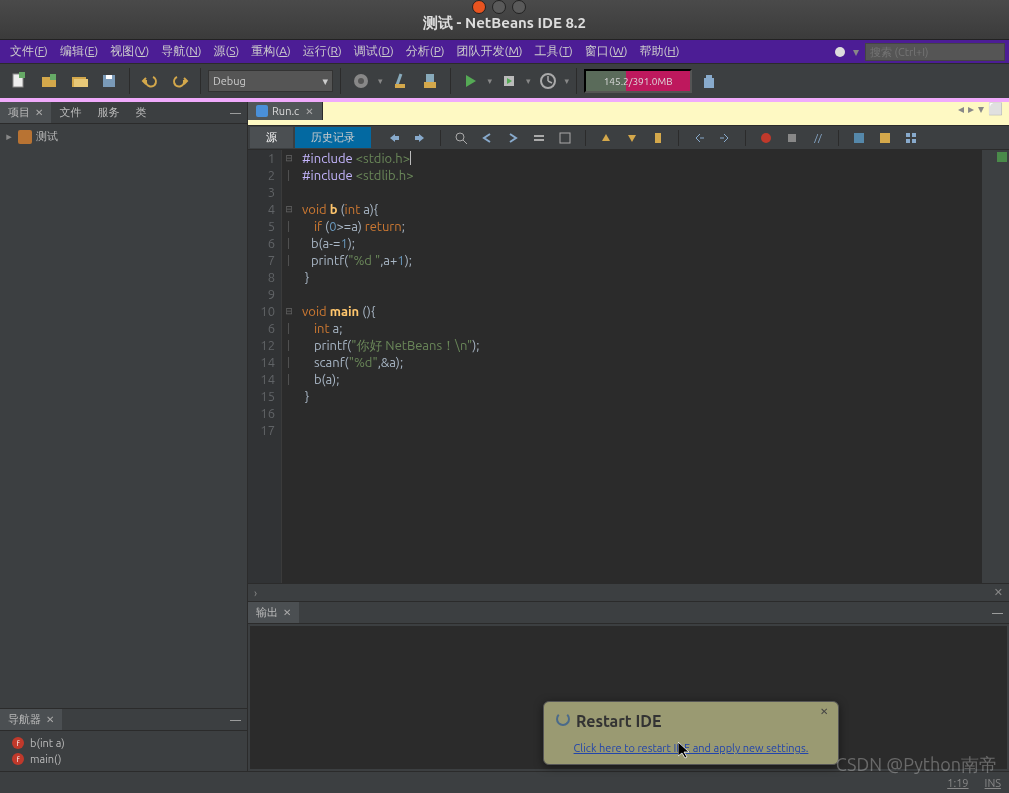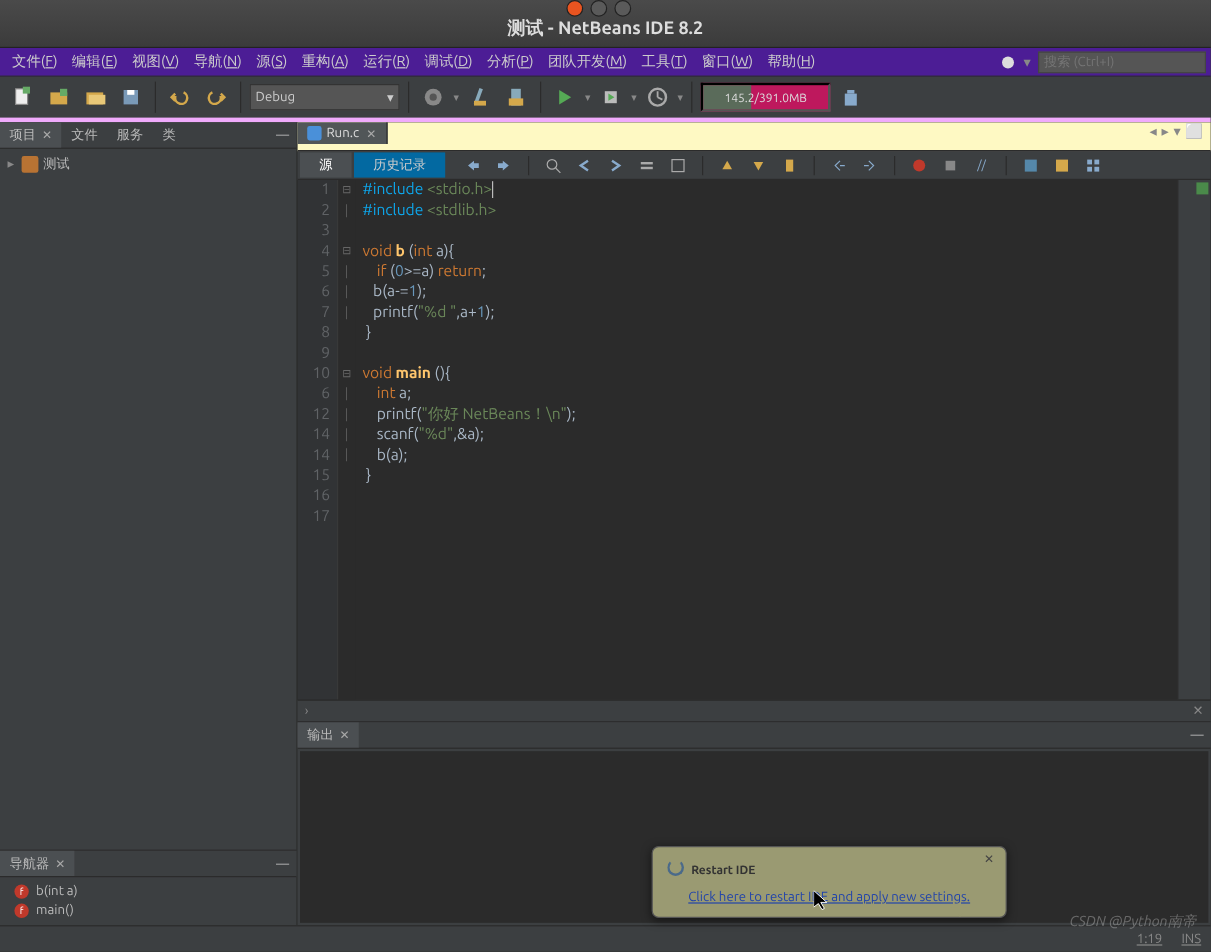--- a/index.html
+++ b/index.html
@@ -68,21 +68,21 @@
 .ebtn { width:18px; height:18px; display:flex; align-items:center; justify-content:center; cursor:pointer; }
 
 
 .code-area { flex:1; display:flex; background:#2b2b2b; font-family:"DejaVu Sans Mono",monospace; font-size:13px; overflow:hidden; position:relative; }
 .gutter { width:34px; background:#313335; color:#606366; text-align:right; padding:0 6px 0 0; line-height:17px; border-right:1px solid #3b3b3b; }
 .foldcol { width:14px; background:#2b2b2b; line-height:17px; color:#666; text-align:center; font-size:9px; }
 .code { flex:1; padding:0 6px; line-height:17px; white-space:pre; color:#a9b7c6; }
 .kw { color:#cc7832; }
 .num { color:#6897bb; }
 .str { color:#6a8759; }
-.pp { color:#0ea5e9; }
+.pp { color:#c4b5fd; }
 .fn { color:#ffc66d; font-weight:bold; }
 .inc { color:#6a8759; }
 .cursor { border-right:1px solid #bbb; animation:blink 1s infinite; }
 @keyframes blink { 50% { border-color:transparent; } }
 .errstrip { width:14px; background:#3c3f41; position:relative; }
 .err-ok { position:absolute; top:2px; left:2px; width:10px; height:10px; background:#4a8a4a; }
 .scrollbar-v { width:14px; background:#3c3f41; border-left:1px solid #2b2b2b; }
 
 
 .breadcrumb { height:18px; background:#3c3f41; border-top:1px solid #2b2b2b; display:flex; align-items:center; padding:0 6px; font-size:11px; color:#888; }
@@ -92,27 +92,27 @@
 .output { height:170px; background:#3c3f41; border-top:1px solid #2b2b2b; display:flex; flex-direction:column; }
 .out-body { flex:1; background:#2b2b2b; margin:2px; }
 
 
 .statusbar { position:absolute; bottom:0; left:0; right:0; height:22px; background:#3c3f41; border-top:1px solid #2b2b2b; display:flex; align-items:center; padding:0 8px; font-size:11px; color:#888;text-decoration:underline; }
 .statusbar .r { margin-left:auto; display:flex; gap:16px; }
 
 
 .tooltip { position:absolute; right:170px; bottom:28px; width:296px; background:#9a9a72; border:1px solid #555; border-radius:6px; box-shadow:0 2px 8px rgba(0,0,0,0.5); padding:10px 12px; }
 .tooltip::after { content:""; position:absolute; bottom:-8px; right:30px; border:8px solid transparent; border-top-color:#9a9a72; }
-.tooltip-hdr { display:flex; align-items:flex-end; gap:6px; color:#333; font-weight:bold; font-size:10px; margin-bottom:12px; }
+.tooltip-hdr { display:flex; align-items:flex-start; gap:6px; color:#333; font-weight:bold; font-size:16px; margin-bottom:12px; }
 .tooltip-x { position:absolute; top:4px; right:6px; width:12px; height:12px; font-size:10px; color:#444; cursor:pointer; }
 .tooltip-link { color:#2244aa; text-decoration:underline; font-size:11px; cursor:pointer; text-align:center; display:block; }
 .refresh-icn { width:14px; height:14px; border:2px solid #4a6a8a; border-radius:50%; border-top-color:transparent; }
 
 
-.watermark { position:absolute; bottom:16px; right:12px; color:rgba(220,220,220,0.35); font-size:12px; font-style:italic; pointer-events:none; }
+.watermark { position:absolute; bottom:16px; right:12px; color:rgba(220,220,220,0.35); font-size:18px; pointer-events:none; }
 
 
 .mouse-cursor { position:absolute; width:14px; height:18px; pointer-events:none; z-index:100; }
 
 
 svg { display:block; }
 </style>
 </head>
 <body>
 

